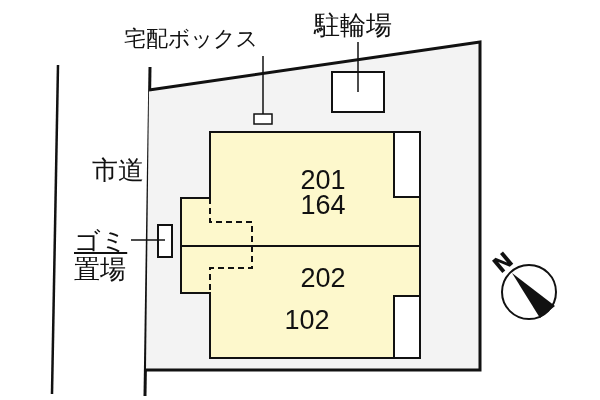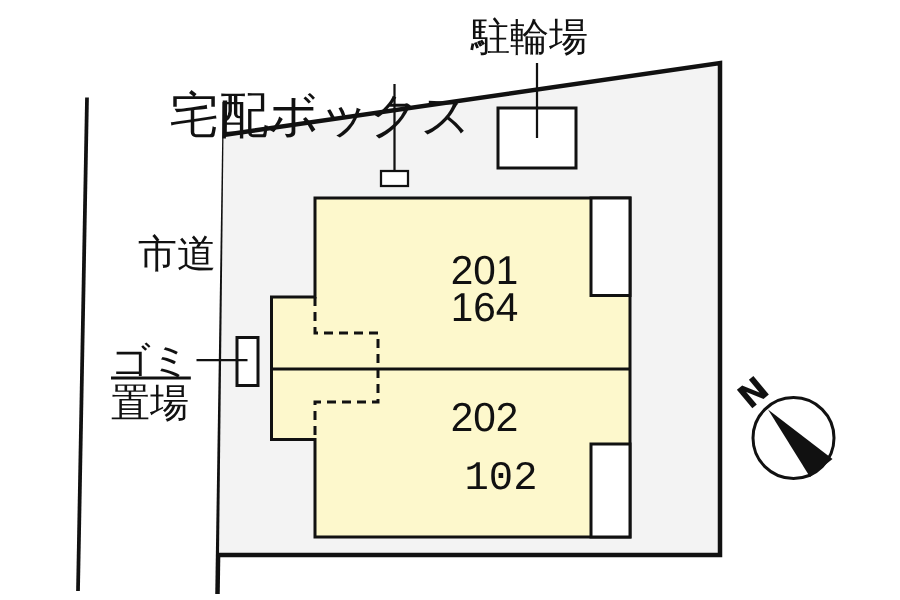--- a/index.html
+++ b/index.html
@@ -34,24 +34,24 @@
 
   <rect x="158" y="225" width="14" height="32" fill="#fff" stroke="#111" stroke-width="2"></rect>
   <line x1="131" y1="240" x2="165" y2="240" stroke="#111" stroke-width="1.5"></line>
 
   <g>
     <circle cx="529" cy="292" r="27" fill="#fff" stroke="#111" stroke-width="2"></circle>
     <polygon points="512,273 555,306 540,318" fill="#111"></polygon>
   </g>
 </svg>
 
-<div class="lbl" style="left:113px; top:28px; font-size:33px;margin-top:32px;">宅配ボックス</div>
+<div class="lbl" style="left:124px; top:28px; font-size:22px;">宅配ボックス</div>
 <div class="lbl" style="left:314px; top:12px; font-size:26px;text-align:center;">駐輪場</div>
 <div class="lbl" style="left:74px; top:157px; font-size:26px;margin-left:18px;">市道</div>
 <div class="lbl" style="left:74px; top:228px; font-size:26px;text-decoration:underline;">ゴミ</div>
 <div class="lbl" style="left:74px; top:256px; font-size:26px;">置場</div>
 
 <div class="unit" style="left:283px; top:168px;">201</div>
 <div class="unit" style="left:283px; top:193px;">164</div>
 <div class="unit" style="left:283px; top:266px;">202</div>
-<div class="unit" style="left:294px; top:308px;font-family:Liberation Mono, monospace;">102</div>
+<div class="unit" style="left:267px; top:308px;">102</div>
 
 <div class="lbl" style="left:494px; top:252px; font-size:22px; font-weight:bold; transform:rotate(-40deg);">N</div>
 
 </body></html>

